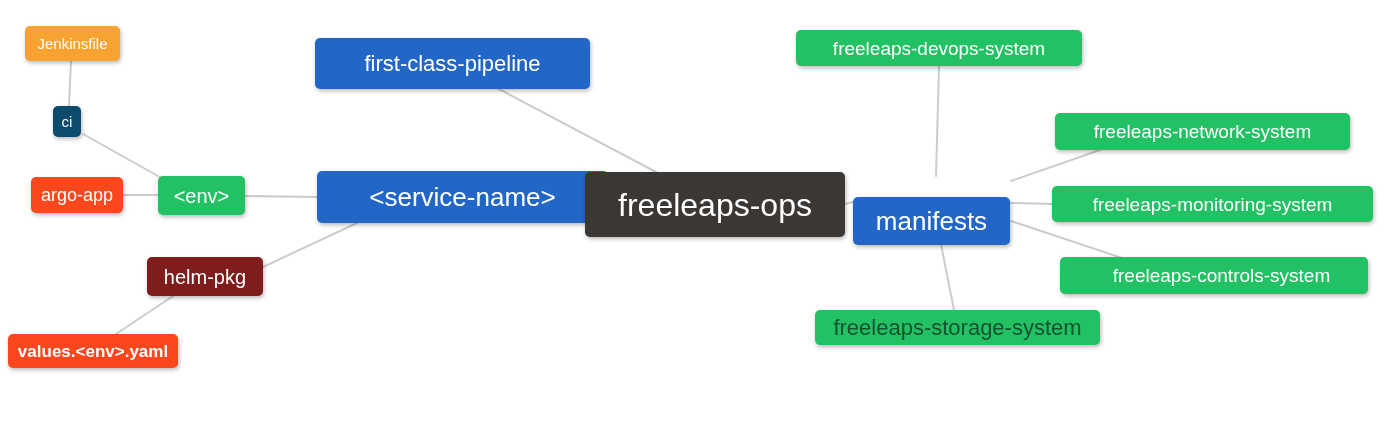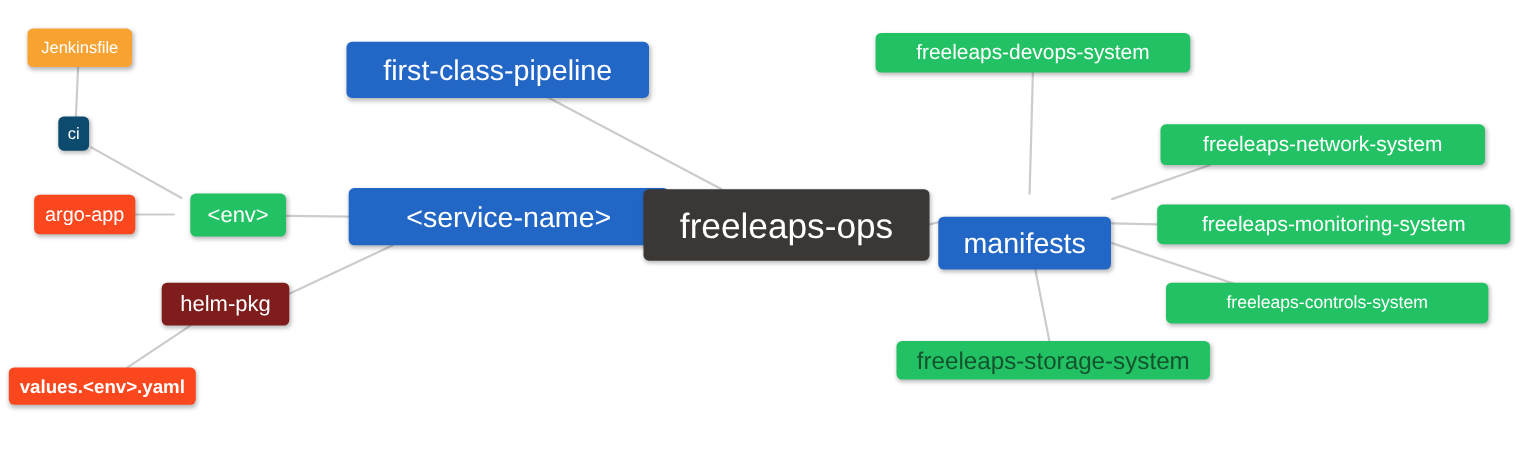--- a/index.html
+++ b/index.html
@@ -55,25 +55,25 @@
       <line x1="936" y1="176" x2="939" y2="66" stroke="#cccccc" stroke-width="2" stroke-linecap="round"></line>
       <line x1="1011" y1="181" x2="1100" y2="150" stroke="#cccccc" stroke-width="2" stroke-linecap="round"></line>
       <line x1="1011" y1="203" x2="1052" y2="204" stroke="#cccccc" stroke-width="2" stroke-linecap="round"></line>
       <line x1="1011" y1="221" x2="1122" y2="258" stroke="#cccccc" stroke-width="2" stroke-linecap="round"></line>
       <line x1="937" y1="224" x2="954" y2="310" stroke="#cccccc" stroke-width="2" stroke-linecap="round"></line>
     </svg>
 
 <div class="node" style="left: 25px; top: 26px; width: 95px; height: 35px; font-size: 15px; background: rgb(248, 163, 49); color: rgb(255, 255, 255);">Jenkinsfile</div>
     <div class="node" style="left: 53px; top: 106px; width: 28px; height: 31px; font-size: 15px; background: #0c4a6e; color: rgb(255, 255, 255);">ci</div>
     <div class="node" style="left: 31px; top: 177px; width: 92px; height: 36px; font-size: 18px; background: rgb(251, 71, 29); color: rgb(255, 255, 255);">argo-app</div>
-    <div class="node" style="left: 158px; top: 176px; width: 87px; height: 39px; font-size: 20px; background: rgb(34, 194, 100); color: rgb(255, 255, 255); margin-left: 15px;">&lt;env&gt;</div>
+    <div class="node" style="left: 158px; top: 176px; width: 87px; height: 39px; font-size: 20px; background: rgb(34, 194, 100); color: rgb(255, 255, 255);">&lt;env&gt;</div>
     <div class="node" style="left: 147px; top: 257px; width: 116px; height: 39px; font-size: 20px; background: #7f1d1d; color: rgb(255, 255, 255);">helm-pkg</div>
     <div class="node" style="left: 8px; top: 334px; width: 170px; height: 34px; font-size: 17px; background: rgb(251, 71, 29); color: rgb(255, 255, 255); font-weight: bold;">values.&lt;env&gt;.yaml</div>
-    <div class="node" style="left: 315px; top: 38px; width: 275px; height: 51px; font-size: 26px; background: rgb(34, 103, 197); color: rgb(255, 255, 255);">first-class-pipeline</div>
+    <div class="node" style="left: 315px; top: 38px; width: 275px; height: 51px; font-size: 22px; background: rgb(34, 103, 197); color: rgb(255, 255, 255);">first-class-pipeline</div>
     <div class="node" style="left: 317px; top: 171px; width: 291px; height: 52px; font-size: 26px; background: rgb(34, 103, 197); color: rgb(255, 255, 255);">&lt;service-name&gt;</div>
     <div class="node" style="left: 585px; top: 172px; width: 260px; height: 65px; font-size: 32px; background: rgb(58, 55, 53); color: rgb(255, 255, 255);">freeleaps-ops</div>
     <div class="node" style="left: 853px; top: 176px; width: 157px; height: 48px; font-size: 26px; background: rgb(34, 103, 197); color: rgb(255, 255, 255); margin-top: 21px;">manifests</div>
     <div class="node" style="left: 796px; top: 30px; width: 286px; height: 36px; font-size: 19px; background: rgb(34, 194, 100); color: rgb(255, 255, 255);">freeleaps-devops-system</div>
     <div class="node" style="left: 1055px; top: 113px; width: 295px; height: 37px; font-size: 19px; background: rgb(34, 194, 100); color: rgb(255, 255, 255);">freeleaps-network-system</div>
     <div class="node" style="left: 1052px; top: 186px; width: 321px; height: 36px; font-size: 19px; background: rgb(34, 194, 100); color: rgb(255, 255, 255);">freeleaps-monitoring-system</div>
-    <div class="node" style="left: 1060px; top: 257px; width: 293px; height: 37px; font-size: 16px; background: rgb(34, 194, 100); color: rgb(255, 255, 255);">freeleaps-controls-system</div>
+    <div class="node" style="left: 1060px; top: 257px; width: 293px; height: 37px; font-size: 19px; background: rgb(34, 194, 100); color: rgb(255, 255, 255); padding-left: 15px;">freeleaps-controls-system</div>
     <div class="node" style="left: 815px; top: 310px; width: 285px; height: 35px; font-size: 22px; background: rgb(34, 194, 100); color: #14532d;">freeleaps-storage-system</div>
   </div>
 
 </body></html>

